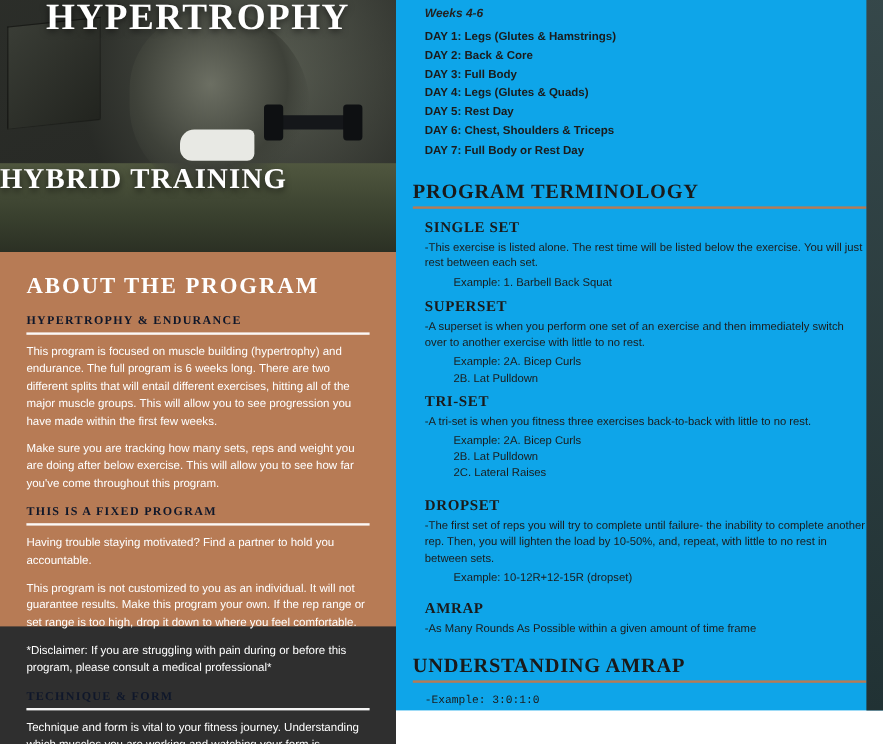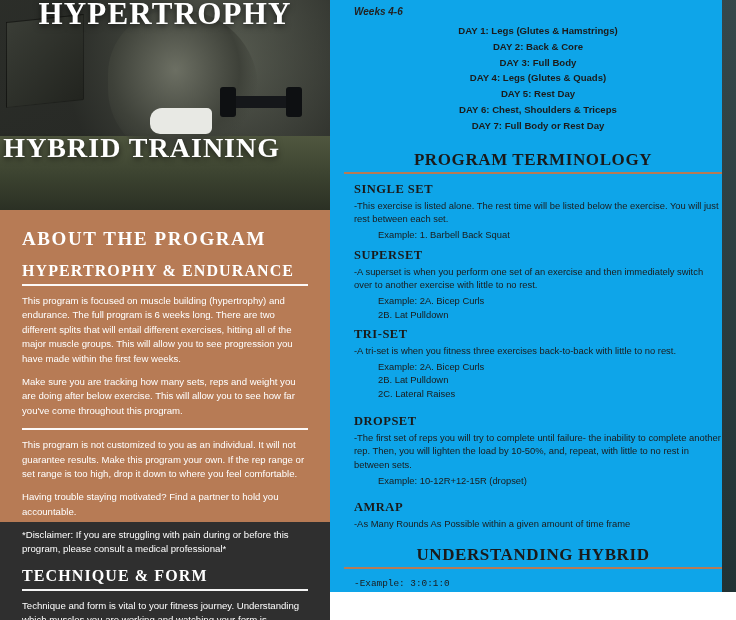--- a/index.html
+++ b/index.html
@@ -73,23 +73,23 @@
     color: #ffffff;
     font-size: 31px;
     font-weight: 700;
     letter-spacing: 1.2px;
     font-family: "Liberation Serif", serif;
     text-shadow: 0 2px 6px rgba(0,0,0,.6);
   }
   .hero-title-2 {
     position: absolute;
     bottom: 46px; left: 0; width: 280px;
-    text-align: right;
-    color: #ffffff;
-    font-size: 28px;
+    text-align: left;
+    color: #ffffff;
+    font-size: 24px;
     font-weight: 700;
     letter-spacing: 1px;
     font-family: "Liberation Serif", serif;
     text-shadow: 0 2px 6px rgba(0,0,0,.6);
   }
 
   .about-panel {
     background: #b77b55;
     width: 330px;
     height: 312px;
@@ -99,24 +99,24 @@
   .about-heading {
     font-family: "Liberation Serif", serif;
     font-size: 19px;
     font-weight: 700;
     letter-spacing: 1.6px;
     color: #ffffff;
     margin-bottom: 12px;
   }
   .sub-heading {
     font-family: "Liberation Serif", serif;
-    font-size: 16px;
+    font-size: 10px;
     font-weight: 700;
     letter-spacing: 1.1px;
-    color: #ffffff;
+    color: #0f172a;
     margin-bottom: 4px;
   }
   .rule {
     height: 2px;
     background: #ffffff;
     opacity: .95;
     margin: 0 0 8px 0;
   }
   .body-text {
     font-size: 9.6px;
@@ -142,30 +142,28 @@
     font-weight: 700;
     color: #222;
     margin: 4px 0 6px 10px;
   }
   .day-list { margin: 0 0 16px 10px; }
   .day-item {
     font-size: 9.6px;
     font-weight: 700;
     color: #1b1b1b;
     line-height: 1.65;
-    text-align: center;
   }
   .sec-title {
     font-family: "Liberation Serif", serif;
     font-size: 17px;
     font-weight: 700;
     letter-spacing: .6px;
     color: #1a1a1a;
     margin-bottom: 2px;
-    text-align: center;
   }
   .sec-rule {
     height: 2px;
     background: #b77b55;
     margin-bottom: 8px;
   }
   .term-name {
     font-family: "Liberation Serif", serif;
     font-size: 12.5px;
     font-weight: 700;
@@ -225,23 +223,24 @@
       <div class="about-heading">ABOUT THE PROGRAM</div>
 
       <div class="blk">
         <div class="sub-heading">HYPERTROPHY  &amp; ENDURANCE</div>
         <div class="rule"></div>
         <div class="body-text">This program is focused on muscle building (hypertrophy) and endurance. The full program is 6 weeks long. There are two different splits that will entail different exercises, hitting all of the major muscle groups. This will allow you to see progression you have made within the first few weeks.</div>
         <div class="body-text">Make sure you are tracking how many sets, reps and weight you are doing after below exercise. This will allow you to see how far you've come throughout this program.</div>
       </div>
 
       <div class="blk">
+        <div class="sub-heading">THIS IS A FIXED PROGRAM</div>
         <div class="rule"></div>
+        <div class="body-text">Having trouble staying motivated? Find a partner to hold you accountable.</div>
         <div class="body-text">This program is not customized to you as an individual. It will not guarantee results. Make this program your own. If the rep range or set range is too high, drop it down to where you feel comfortable.</div>
-        <div class="body-text">Having trouble staying motivated? Find a partner to hold you accountable.</div>
         <div class="body-text">*Disclaimer: If you are struggling with pain during or before this program, please consult a medical professional*</div>
       </div>
 
       <div class="blk">
         <div class="sub-heading">TECHNIQUE &amp; FORM</div>
         <div class="rule"></div>
         <div class="body-text">Technique and form is vital to your fitness journey. Understanding which muscles you are working and watching your form is important for building muscle and preventing</div>
       </div>
     </div>
   </div>
@@ -297,21 +296,21 @@
 
       <div>
         <div class="term-name">AMRAP</div>
         <div class="term-desc">-As Many Rounds As Possible within a given amount of time frame</div>
       </div>
     </div>
 
     <div class="gap-m"></div>
 
     <div>
-      <div class="sec-title">UNDERSTANDING HYBRID</div>
+      <div class="sec-title">UNDERSTANDING AMRAP</div>
       <div class="sec-rule"></div>
       <div class="tempo-line">-Example: 3:0:1:0</div>
       <div class="tempo-line">&nbsp;</div>
       <div class="tempo-line">How to read:</div>
       <div class="tempo-line">Example: Barbell Chest Press</div>
 
     </div>
 
     <div class="edge-photo"></div>
   </div>

